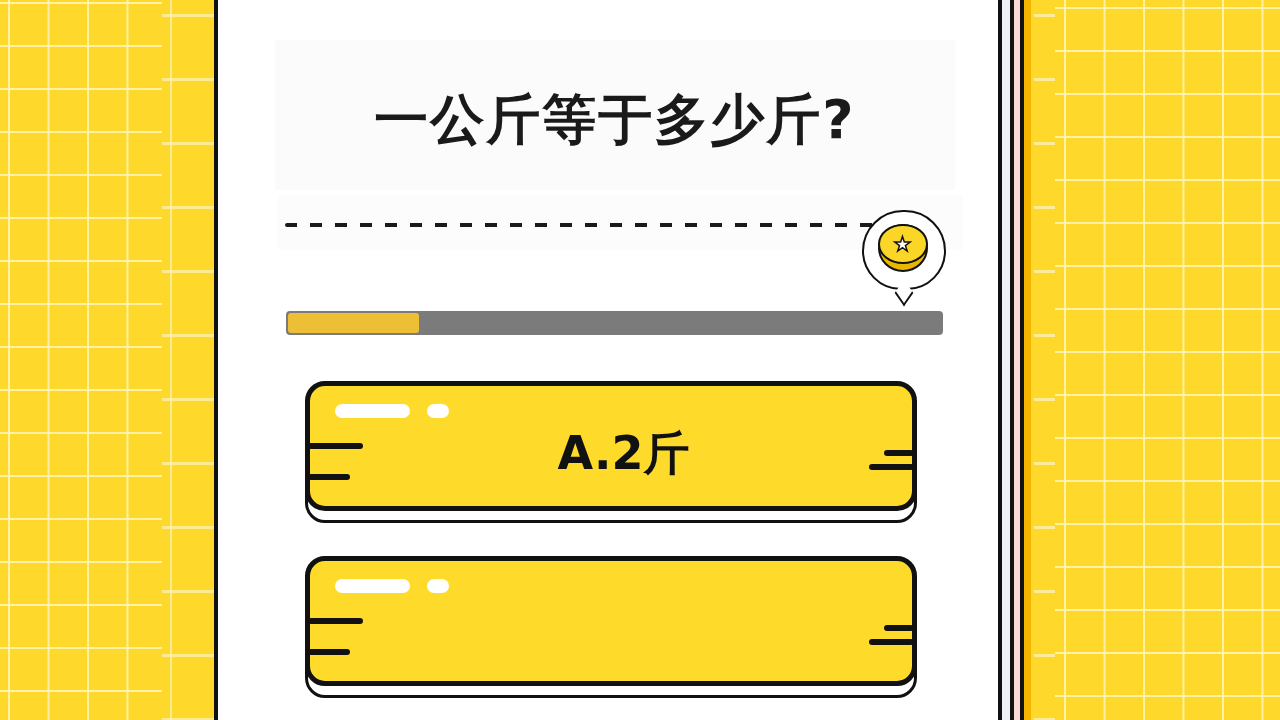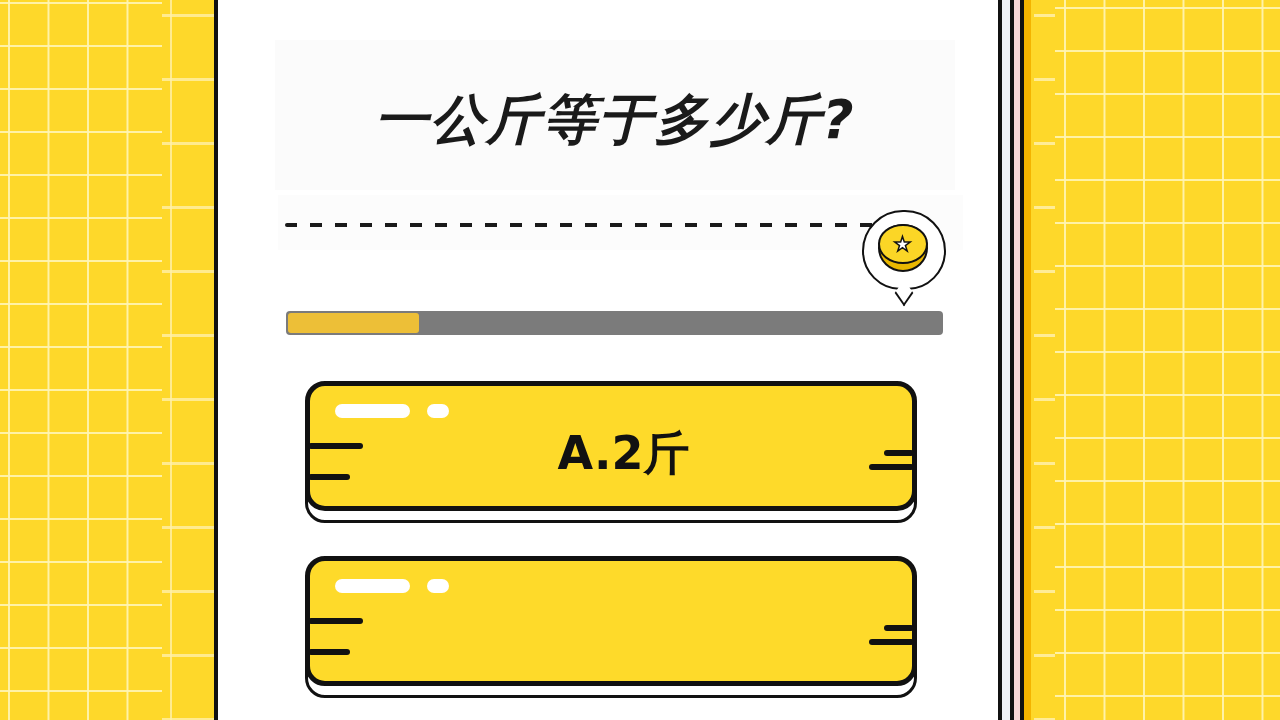--- a/index.html
+++ b/index.html
@@ -51,21 +51,21 @@
       background: linear-gradient(to right,
         #111 0 4px, #eef1f6 4px 12px, #111 12px 16px,
         #f7d7d7 16px 22px, #111 22px 26px, #F4B400 26px 33px, #FED82A 33px 36px);
     }
     .question {
       position: absolute; left: 275px; top: 40px; width: 680px; height: 150px;
       background: #fbfbfb;
     }
     .question-text {
       position: absolute; left: 0; right: 0; top: 44px; text-align: center;
-      font-size: 54px; font-weight: bold; color: #1a1a1a; letter-spacing: 2px; font-style: italic;
+      font-size: 54px; font-weight: bold; color: #1a1a1a; letter-spacing: 2px;
     }
     .dash-zone { position: absolute; left: 278px; top: 195px; width: 685px; height: 55px; background: #fcfcfc; }
     .dashed-line {
       position: absolute; left: 285px; top: 223px; width: 600px; height: 4px;
       background-image: linear-gradient(to right, #1a1a1a 12px, transparent 12px);
       background-size: 25px 4px; border-radius: 2px;
     }
     .coin-bubble {
       position: absolute; left: 862px; top: 210px; width: 84px; height: 80px;
       background: #fff; border: 2.5px solid #111; border-radius: 42px 42px 40px 40px; box-sizing: border-box;

